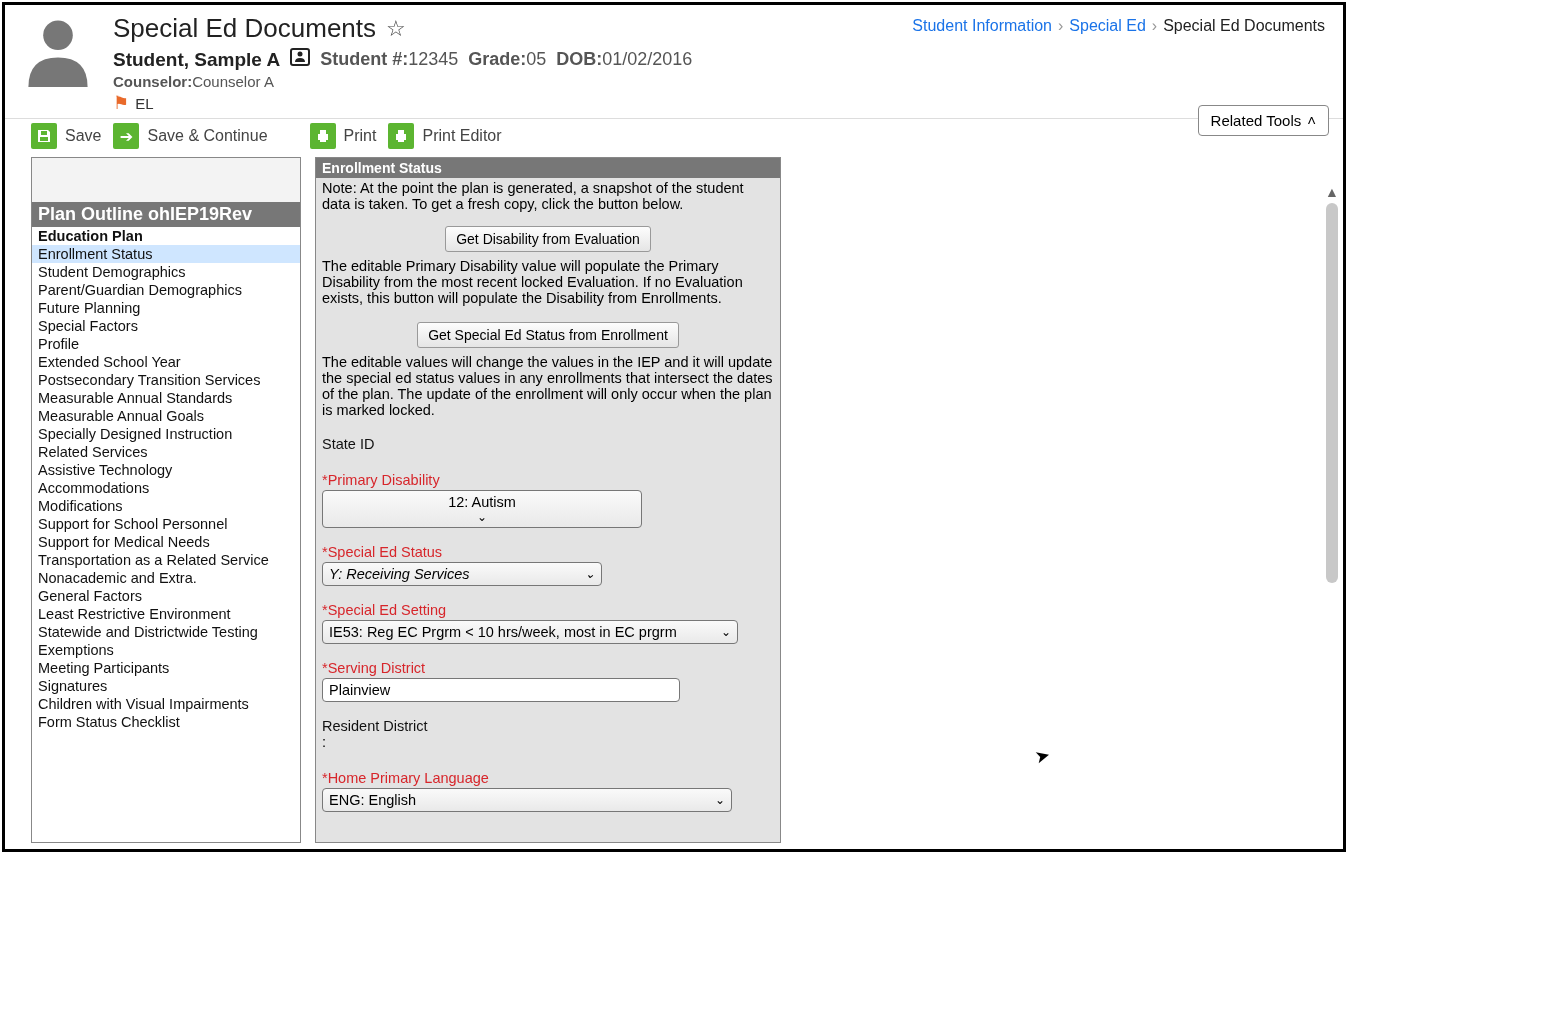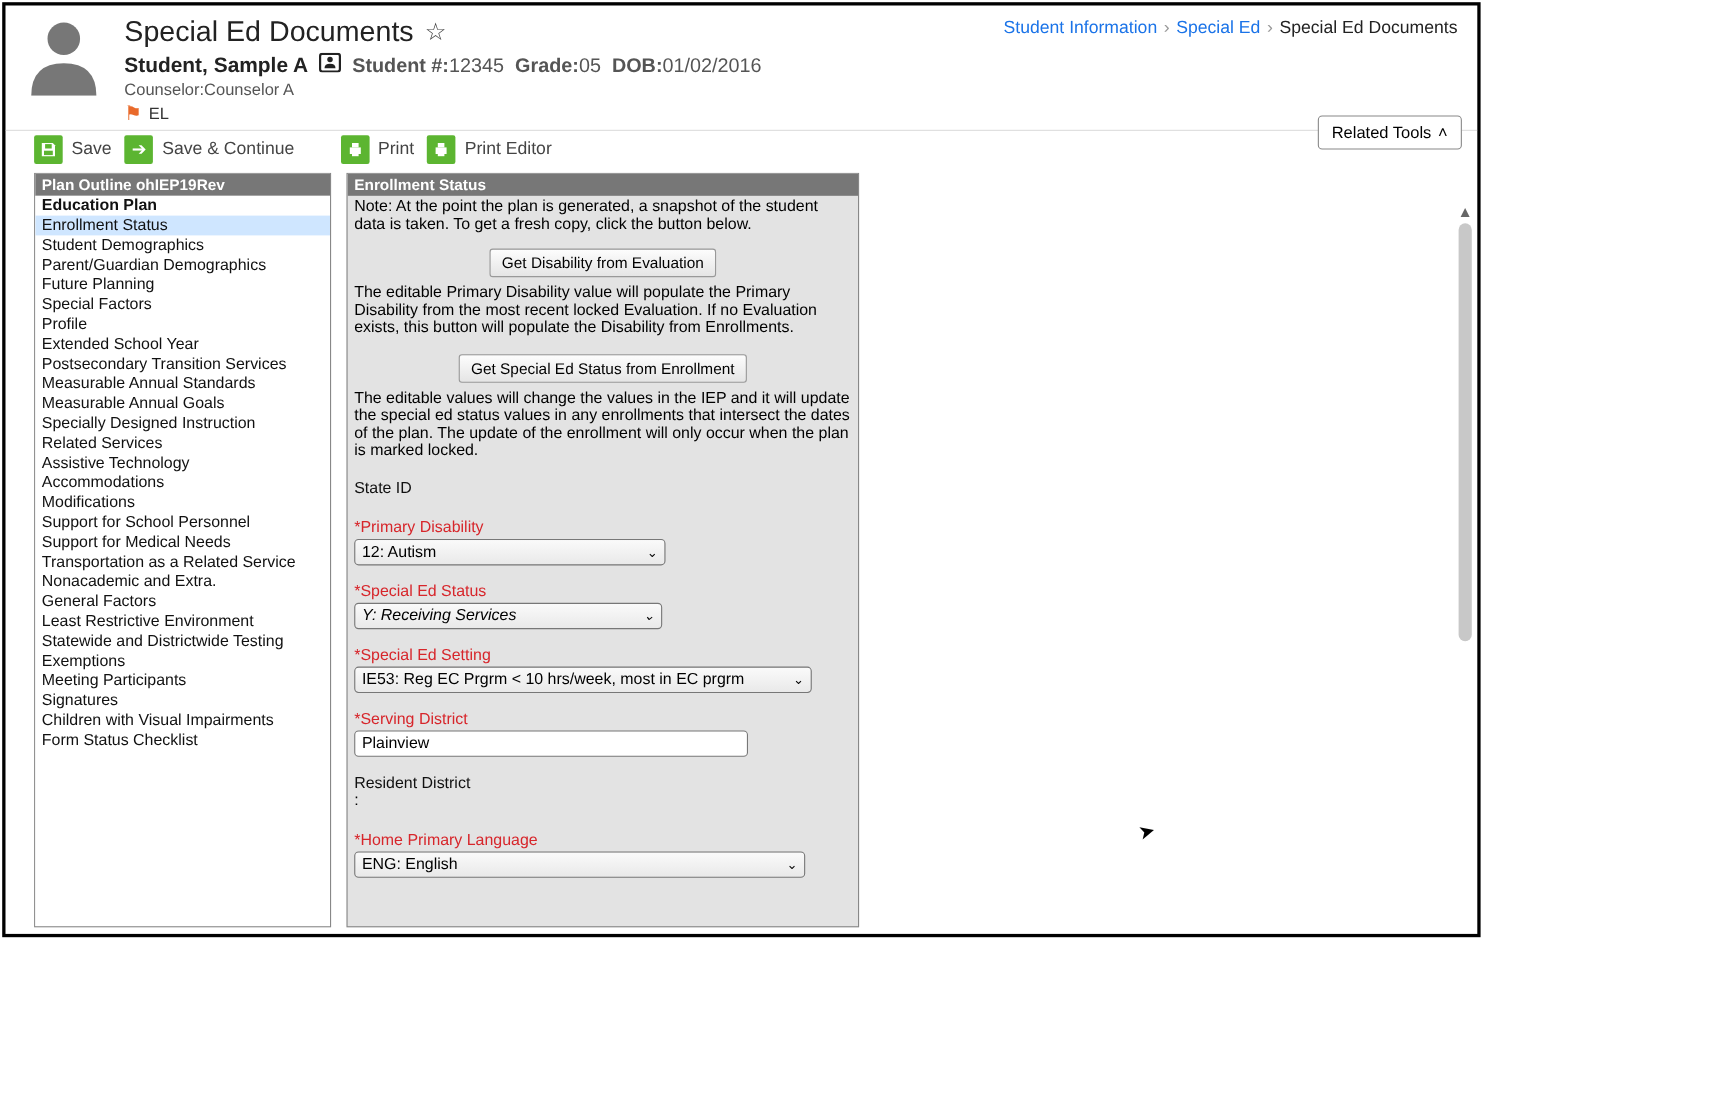--- a/index.html
+++ b/index.html
@@ -51,21 +51,21 @@
     gap: 10px;
     font-size: 18px;
     color: #333;
     margin-top: 4px;
   }
   .student-name { font-weight: 600; font-size: 19px; color:#222;}
   .student-meta .label { font-weight: 700; color:#555; }
   .student-meta .value { color:#555; }
   .id-icon { font-size: 18px; color:#222;}
   .counselor-row { font-size: 15px; color:#555; margin-top:2px;}
-  .counselor-row .label { font-weight:400; }
+  .counselor-row .label { font-weight:700; }
   .flag-row { display:flex; align-items:center; gap:6px; margin-top:2px; font-size:15px; color:#333;}
   .flag-icon { color:#e96a2b; font-size:18px;}
 
   .breadcrumb {
     position:absolute;
     top: 12px; right: 18px;
     font-size: 16px;
     display:flex; align-items:center; gap:6px;
   }
   .breadcrumb a { color:#1a73e8; text-decoration:none; cursor:pointer;}
@@ -117,21 +117,22 @@
     width: 270px;
     border:1px solid #888;
     background:#f3f3f3;
     display:flex; flex-direction:column;
     overflow:hidden;
   }
   .outline-header {
     background:#777; color:#fff;
     font-weight:700;
     padding:2px 6px;
-    font-size:14px;
+    font-size:18px;
+    margin-top:44px;
   }
   .outline-list { background:#fff; flex:1; overflow:auto;}
   .outline-item {
     padding:1px 6px;
     cursor:pointer;
     font-size:14.5px;
     color:#111;
   }
   .outline-item.bold { font-weight:700; }
   .outline-item.selected { background:#cfe6ff; }
@@ -168,21 +169,21 @@
     padding:3px 6px;
     border:1px solid #777;
     border-radius:4px;
     background:linear-gradient(#fafafa,#e9e9e9);
     margin-top:2px;
     display:flex; align-items:center; justify-content:space-between;
     cursor:pointer;
   }
   .text-input { background:#fff; cursor:text;}
   .select .caret { font-size:12px;}
-  .w-sm { width: 283px;}
+  .w-sm { width: 320px; flex-direction: column;}
   .w-md { width: 280px; font-style: italic;}
   .w-lg { width: 416px;}
   .w-xl { width: 410px;}
   .w-text { width: 358px;}
 
   .right-scroll {
     position:absolute;
     right:2px; 
     top:178px; bottom:8px; width:18px;
   }

